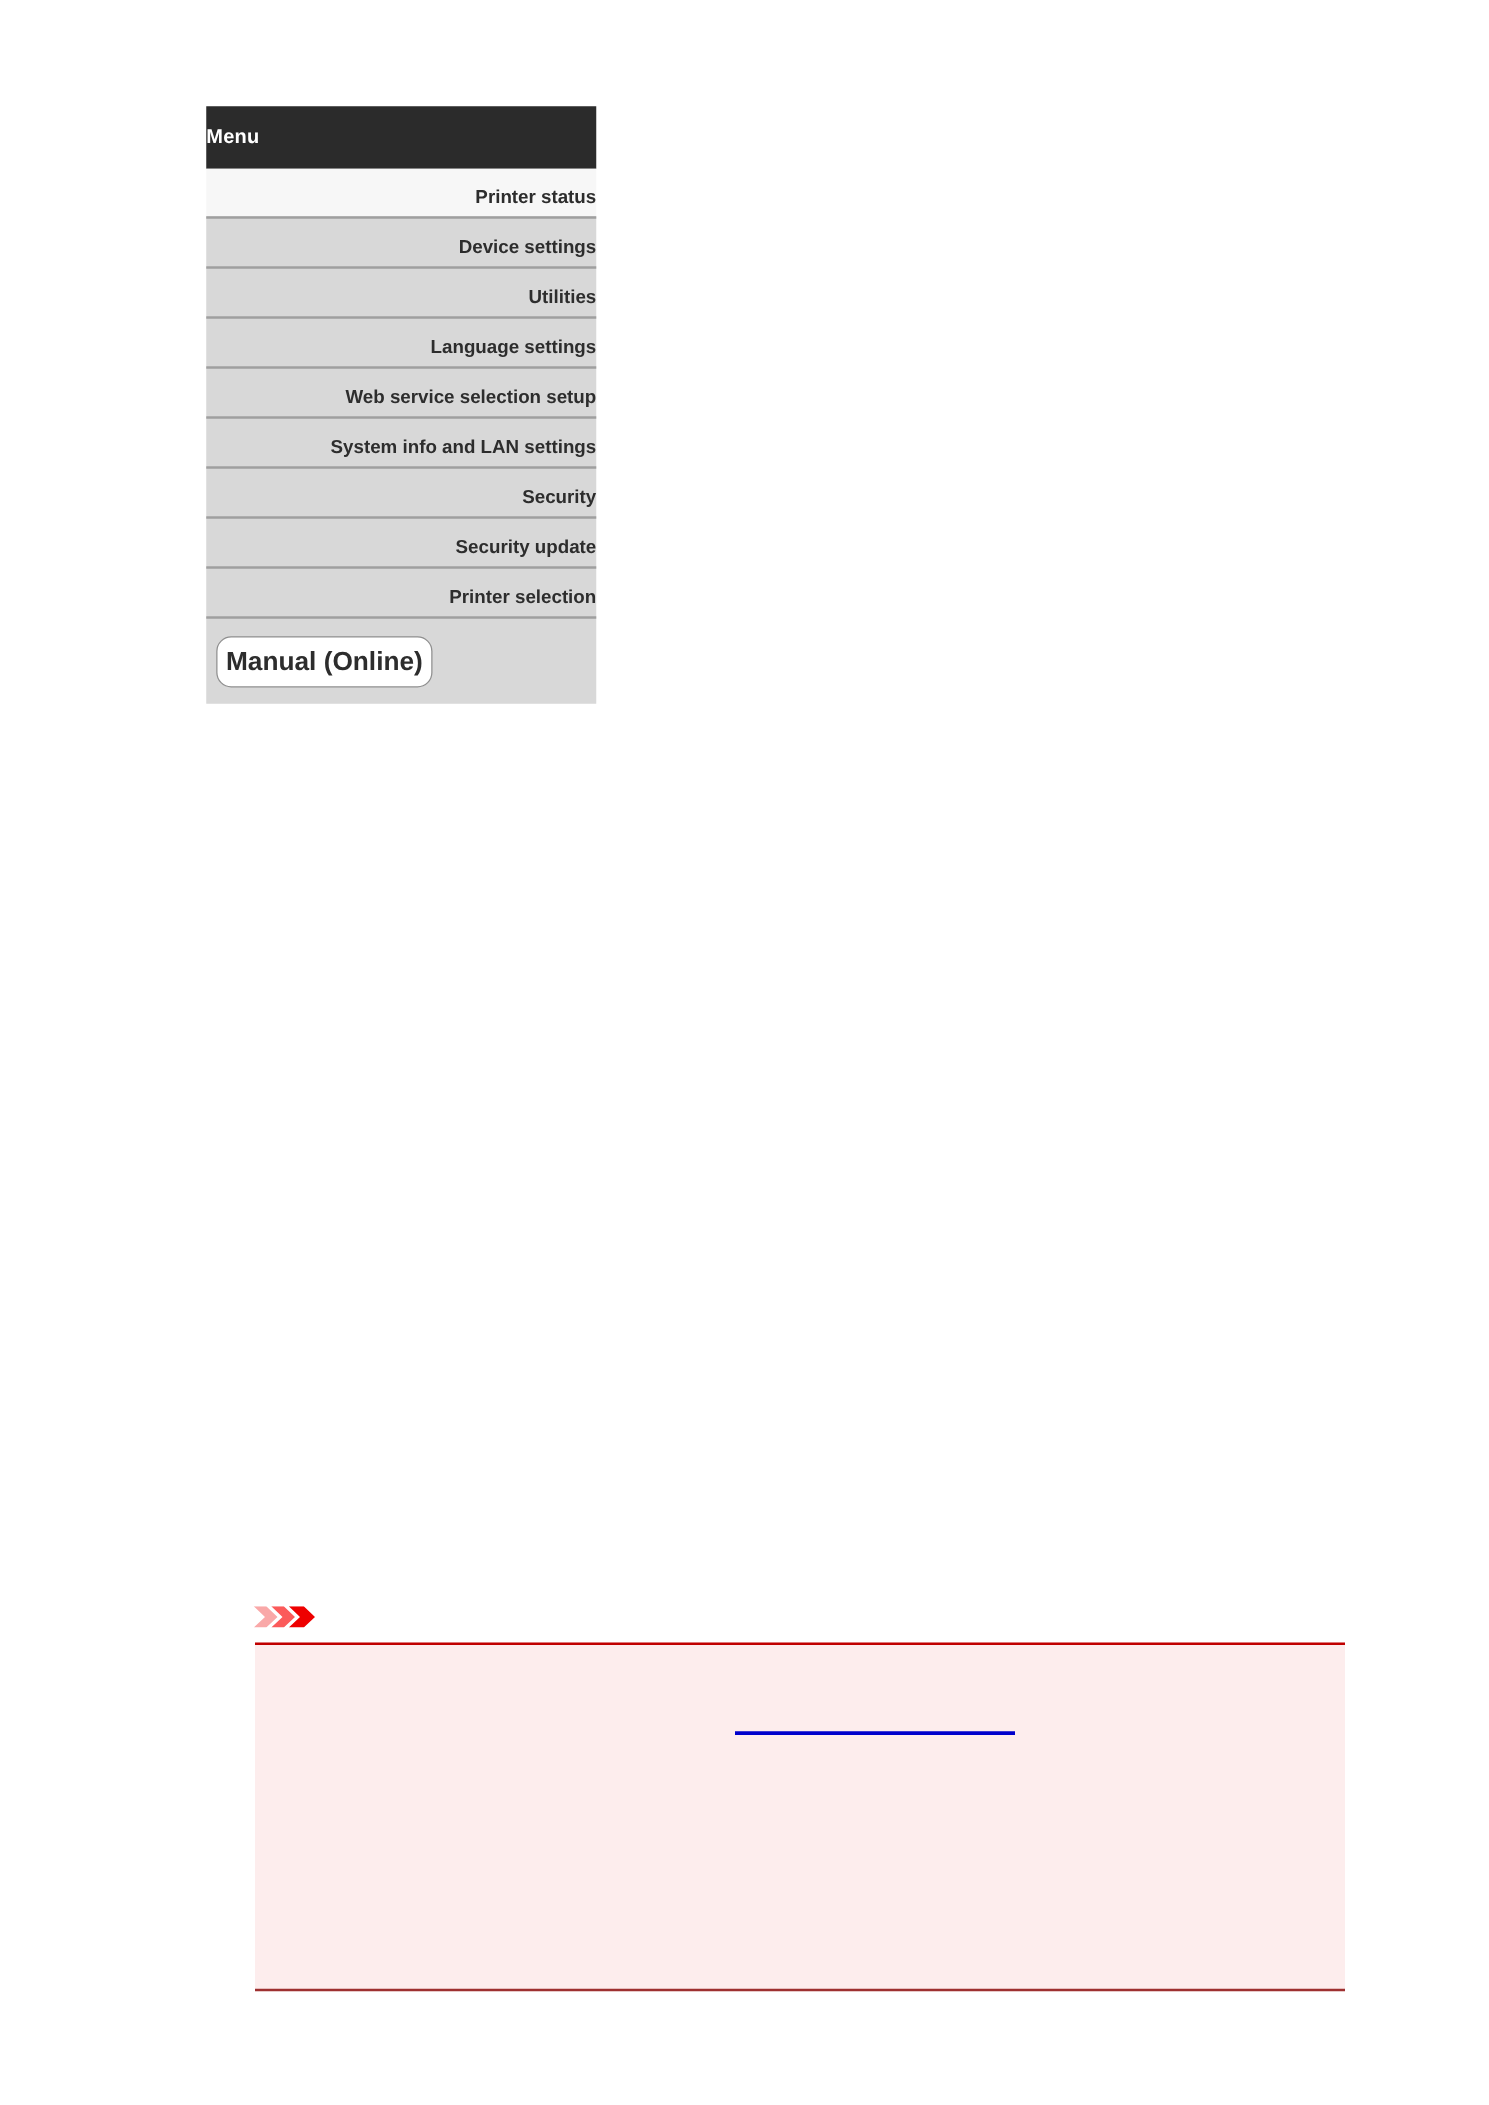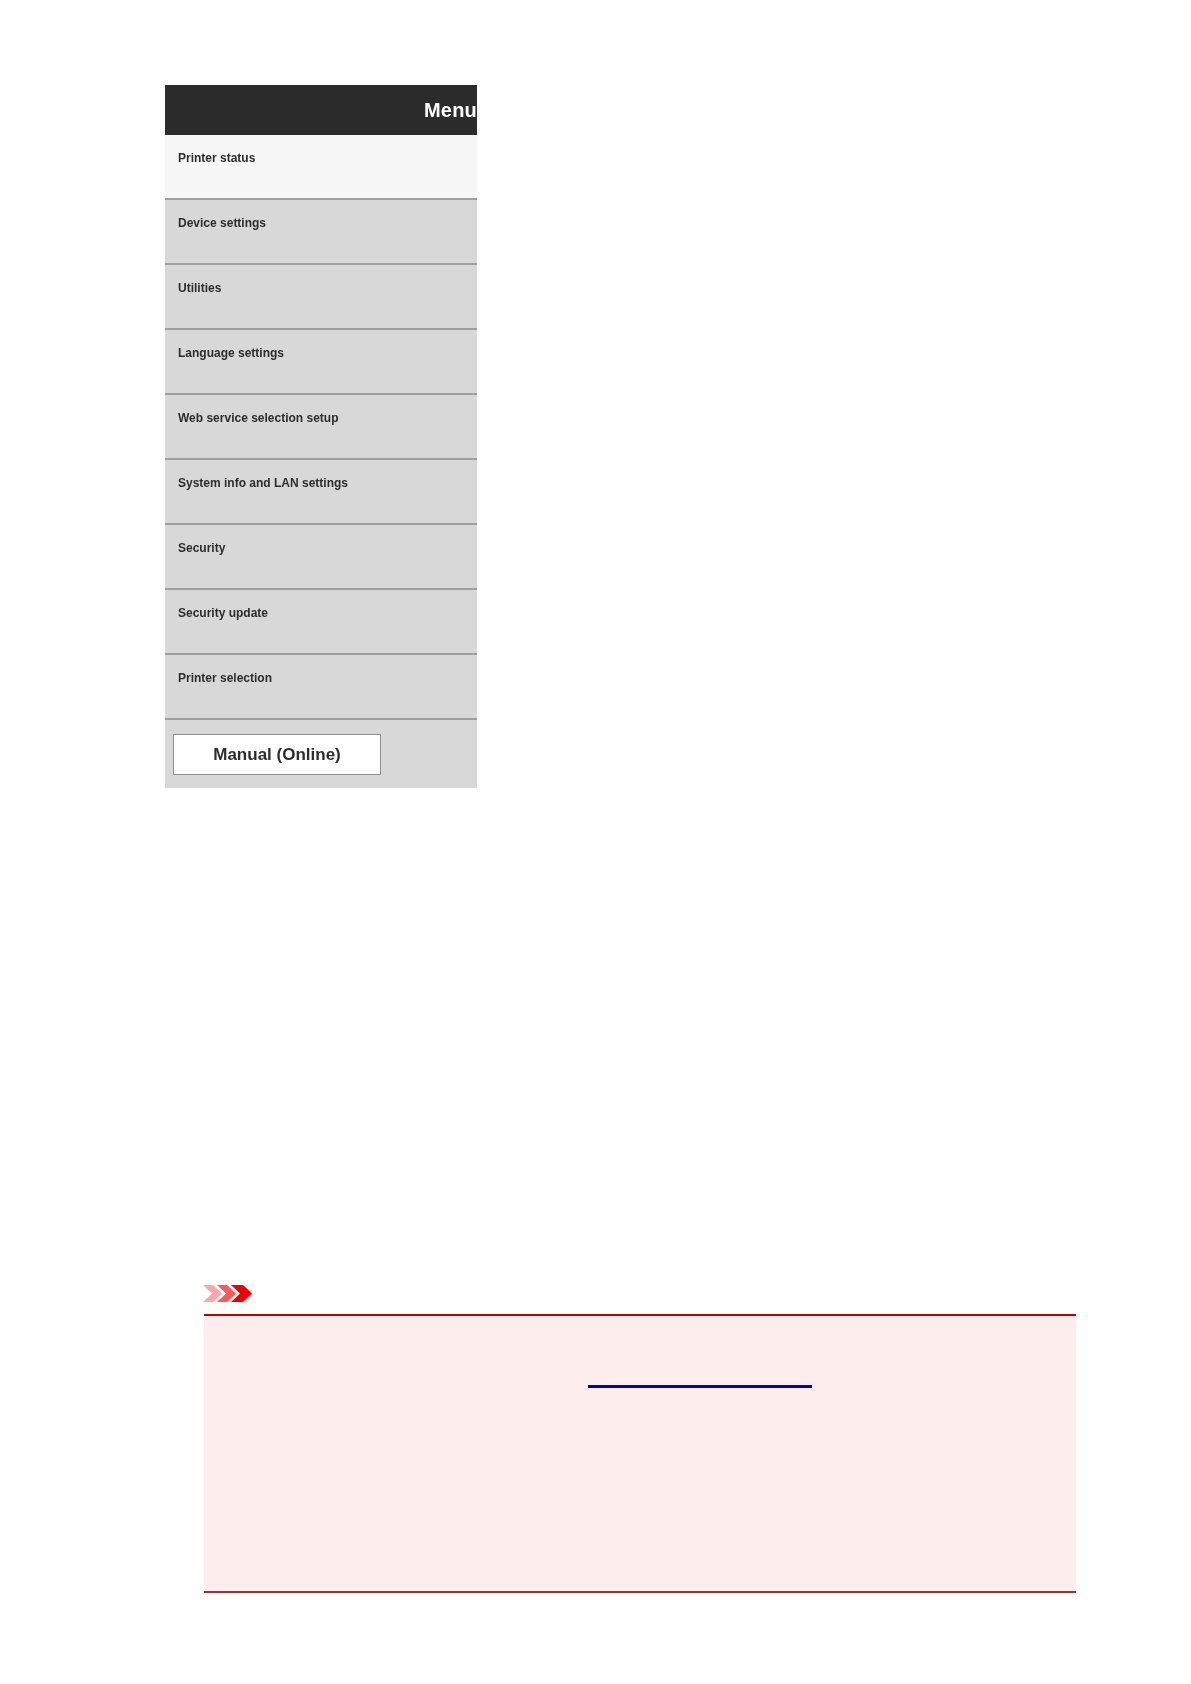--- a/index.html
+++ b/index.html
@@ -20,62 +20,63 @@
   .menu-panel {
     position: absolute;
     left: 165px;
     top: 85px;
     width: 312px;
   }
   .menu-header {
     height: 50px;
     background: #2b2b2b;
     color: #ffffff;
-    font-size: 20px;
+    font-size: 16px;
     font-weight: bold;
-    text-align: right;
+    text-align: left;
     line-height: 50px;
     letter-spacing: 0.2px;
   }
   .menu-list {
     list-style: none;
     margin: 0;
     padding: 0;
   }
   .menu-item {
-    height: 63px;
+    height: 38px;
     background: #d8d8d8;
     color: #2d2d2d;
-    font-size: 12px;
+    font-size: 15px;
     font-weight: bold;
     line-height: 46px;
     padding-left: 13px;
     border-top: 2px solid #9f9f9f;
     cursor: pointer;
     white-space: nowrap;
+    text-align: right;
   }
   .menu-item.selected {
     background: #f7f7f7;
     border-top: none;
   }
   .menu-button-row {
     height: 68px;
     background: #d8d8d8;
     border-top: 2px solid #9f9f9f;
   }
   .manual-button {
     display: block;
     margin: 14px 0 0 8px;
-    width: 208px;
+    width: 173px;
     height: 41px;
     background: #ffffff;
     border: 1px solid #8f8f8f;
-    border-radius: 0;
+    border-radius: 12px;
     font-family: "Liberation Sans", sans-serif;
-    font-size: 17px;
+    font-size: 21px;
     font-weight: bold;
     color: #2d2d2d;
     text-align: center;
     cursor: pointer;
   }
 
   
   .important-icon {
     position: absolute;
     left: 203px;

